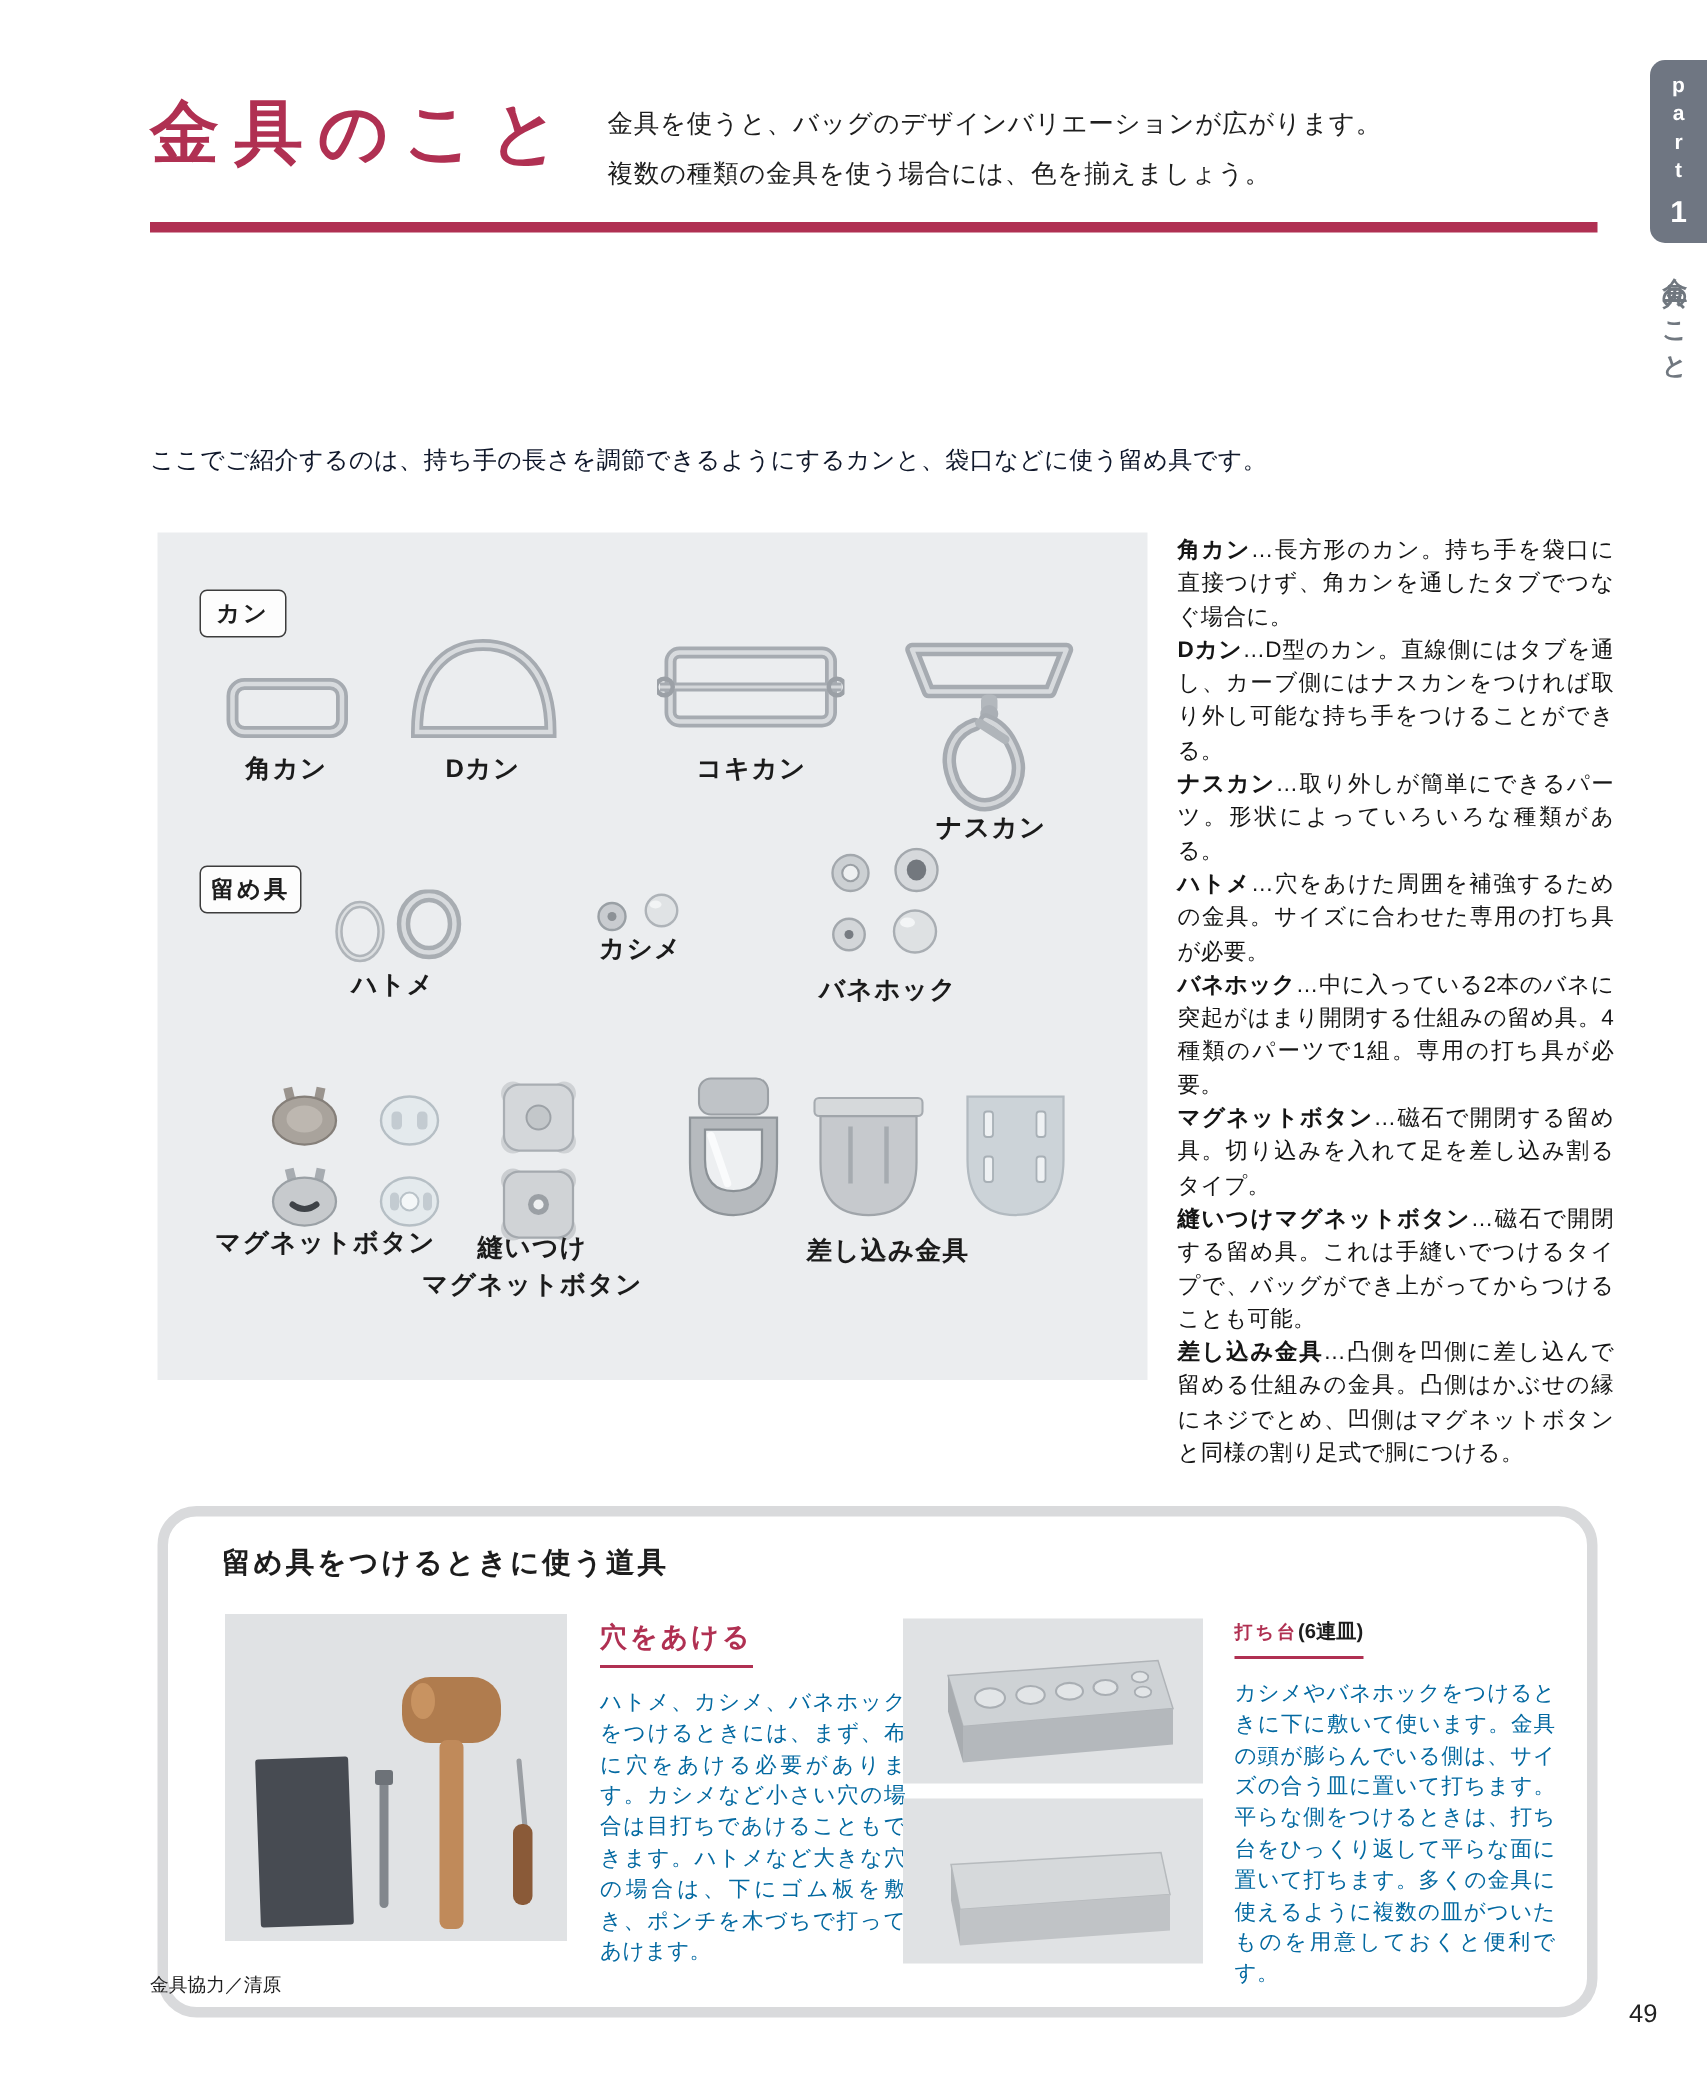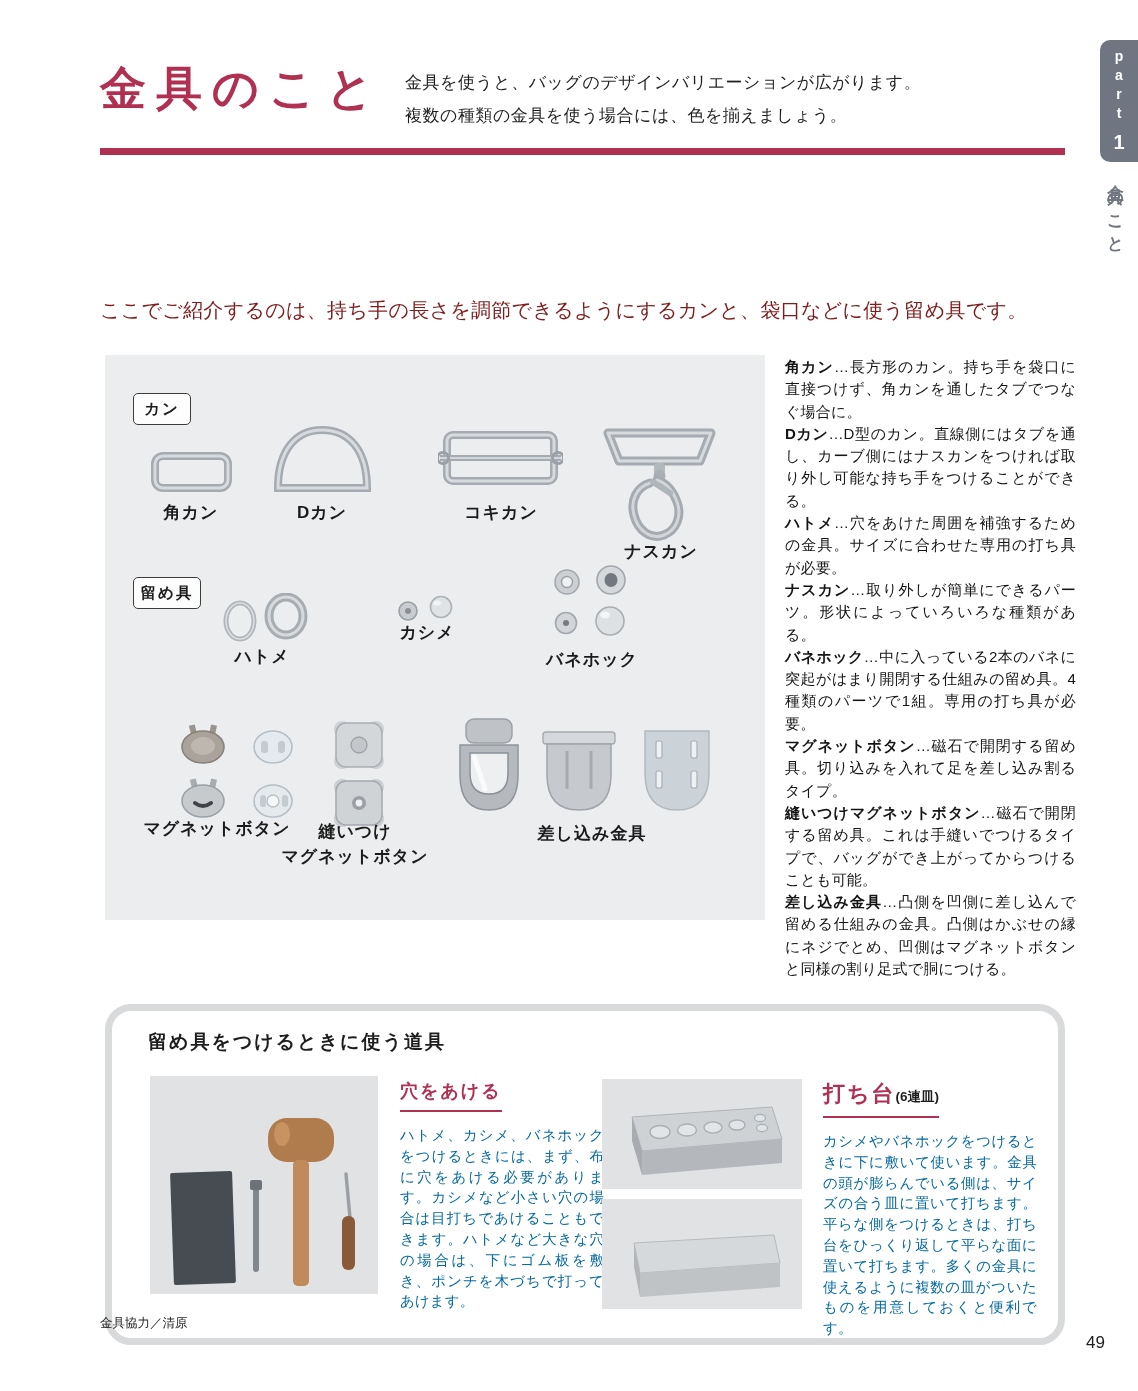--- a/index.html
+++ b/index.html
@@ -21,21 +21,21 @@
              letter-spacing:3px;font-weight:600;}
   .part-num{font-size:20px;font-weight:700;margin-top:7px;}
   .chapter-vert{position:absolute;right:11px;top:172px;writing-mode:vertical-rl;
                 font-size:16.5px;letter-spacing:4px;color:#70777f;font-weight:600;}
 
   
   .sec-box{position:absolute;left:100px;top:215px;width:296px;height:52px;
            border:2px solid #454545;border-radius:7px;background:#fff;
            display:flex;align-items:center;justify-content:center;}
   .sec-box span{font-size:20px;font-weight:700;letter-spacing:3px;}
-  .intro{position:absolute;left:100px;top:297px;font-size:20px;color:#7f1d1d;
+  .intro{position:absolute;left:100px;top:297px;font-size:16px;color:#0f172a;
          letter-spacing:.3px;font-weight:500;}
 
   
   .panel{position:absolute;left:105px;top:355px;width:660px;height:565px;background:#ebedef;}
   .tag-box{position:absolute;border:1.6px solid #3d3d3d;border-radius:5px;background:#fdfdfd;
            font-size:15.5px;font-weight:700;letter-spacing:2px;display:flex;
            align-items:center;justify-content:center;}
   .p-item{position:absolute;}
   .p-label{position:absolute;transform:translateX(-50%);font-size:17px;font-weight:700;
            letter-spacing:1px;white-space:nowrap;color:#1b1b1b;}
@@ -211,22 +211,22 @@
       <rect x="234" y="24" width="6" height="17" rx="2" fill="#eef1f3" stroke="#a8b0b6" stroke-width="1.2"></rect>
       <rect x="199" y="54" width="6" height="17" rx="2" fill="#eef1f3" stroke="#a8b0b6" stroke-width="1.2"></rect>
       <rect x="234" y="54" width="6" height="17" rx="2" fill="#eef1f3" stroke="#a8b0b6" stroke-width="1.2"></rect>
     </svg>
     <div class="p-label" style="left:487px;top:467px;">差し込み金具</div>
   </div>
 
   <div class="desc">
     <p><b>角カン</b><span>…長方形のカン。持ち手を袋口に直接つけず、角カンを通したタブでつなぐ場合に。</span></p>
     <p><b>Dカン</b><span>…D型のカン。直線側にはタブを通し、カーブ側にはナスカンをつければ取り外し可能な持ち手をつけることができる。</span></p>
+    <p><b>ナスカン</b><span>…取り外しが簡単にできるパーツ。形状によっていろいろな種類がある。</span></p>
     <p><b>ハトメ</b><span>…穴をあけた周囲を補強するための金具。サイズに合わせた専用の打ち具が必要。</span></p>
-    <p><b>ナスカン</b><span>…取り外しが簡単にできるパーツ。形状によっていろいろな種類がある。</span></p>
     <p><b>バネホック</b><span>…中に入っている2本のバネに突起がはまり開閉する仕組みの留め具。4種類のパーツで1組。専用の打ち具が必要。</span></p>
     <p><b>マグネットボタン</b><span>…磁石で開閉する留め具。切り込みを入れて足を差し込み割るタイプ。</span></p>
     <p><b>縫いつけマグネットボタン</b><span>…磁石で開閉する留め具。これは手縫いでつけるタイプで、バッグができ上がってからつけることも可能。</span></p>
     <p><b>差し込み金具</b><span>…凸側を凹側に差し込んで留める仕組みの金具。凸側はかぶせの縁にネジでとめ、凹側はマグネットボタンと同様の割り足式で胴につける。</span></p>
   </div>
 
   <div class="tools">
     <div class="tools-title">留め具をつけるときに使う道具</div>
 
     <div class="tphoto" style="left:38px;top:65px;width:228px;height:218px;">
@@ -265,21 +265,21 @@
     <div class="tphoto" style="left:490px;top:188px;width:200px;height:110px;">
       <svg width="200" height="110" viewBox="0 0 200 110">
         <polygon points="32,44 172,36 178,64 38,74" fill="#d6d9db" stroke="#b6babd" stroke-width="1"></polygon>
         <polygon points="38,74 178,64 178,88 38,98" fill="#c0c3c6"></polygon>
         <polygon points="32,44 38,74 38,98 32,68" fill="#b2b6b9"></polygon>
       </svg>
     </div>
 
     <div class="tcol" style="left:711px;top:68px;width:214px;">
       <div class="thead">
-        <span class="red" style="font-size:22px;text-align:right;">打ち台</span><span class="suffix">(6連皿)</span>
+        <span class="red" style="font-size:12px;text-align:right;">打ち台</span><span class="suffix">(6連皿)</span>
       </div>
       <div class="tbody">カシメやバネホックをつけるときに下に敷いて使います。金具の頭が膨らんでいる側は、サイズの合う皿に置いて打ちます。平らな側をつけるときは、打ち台をひっくり返して平らな面に置いて打ちます。多くの金具に使えるように複数の皿がついたものを用意しておくと便利です。</div>
     </div>
   </div>
 
   <div class="credit">金具協力／清原</div>
   <div class="pagenum">49</div>
 
 </div>
 

